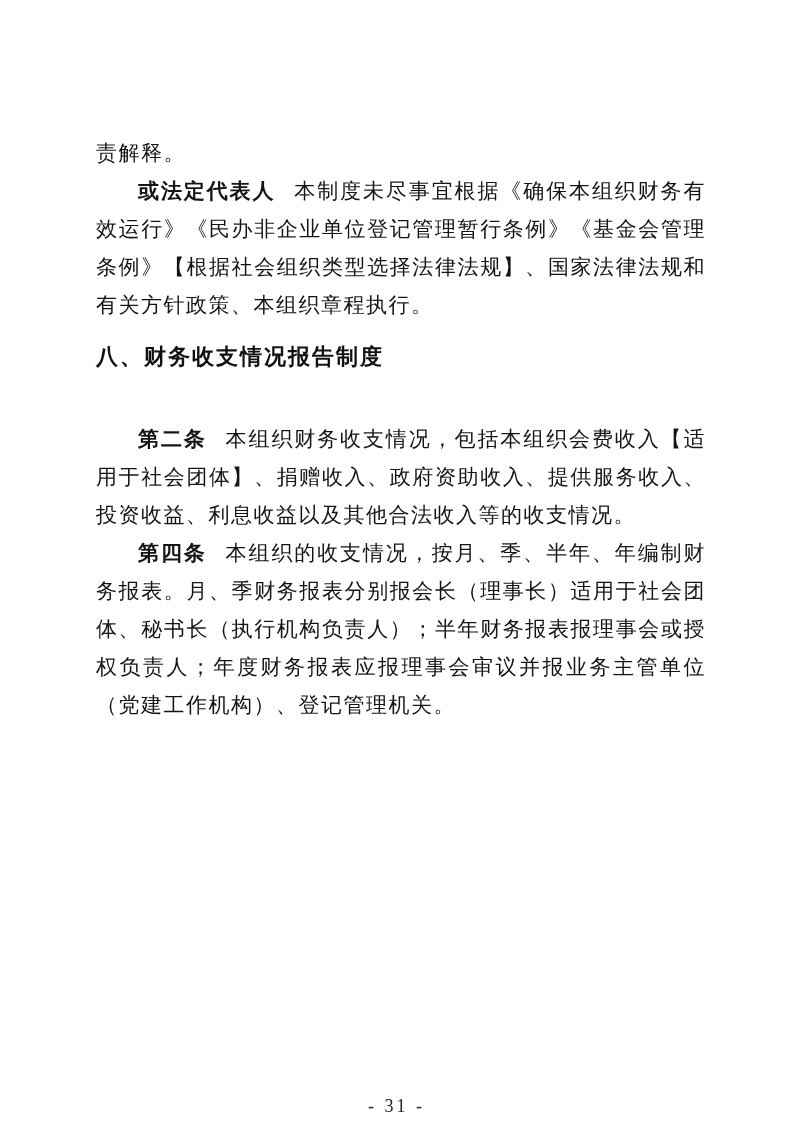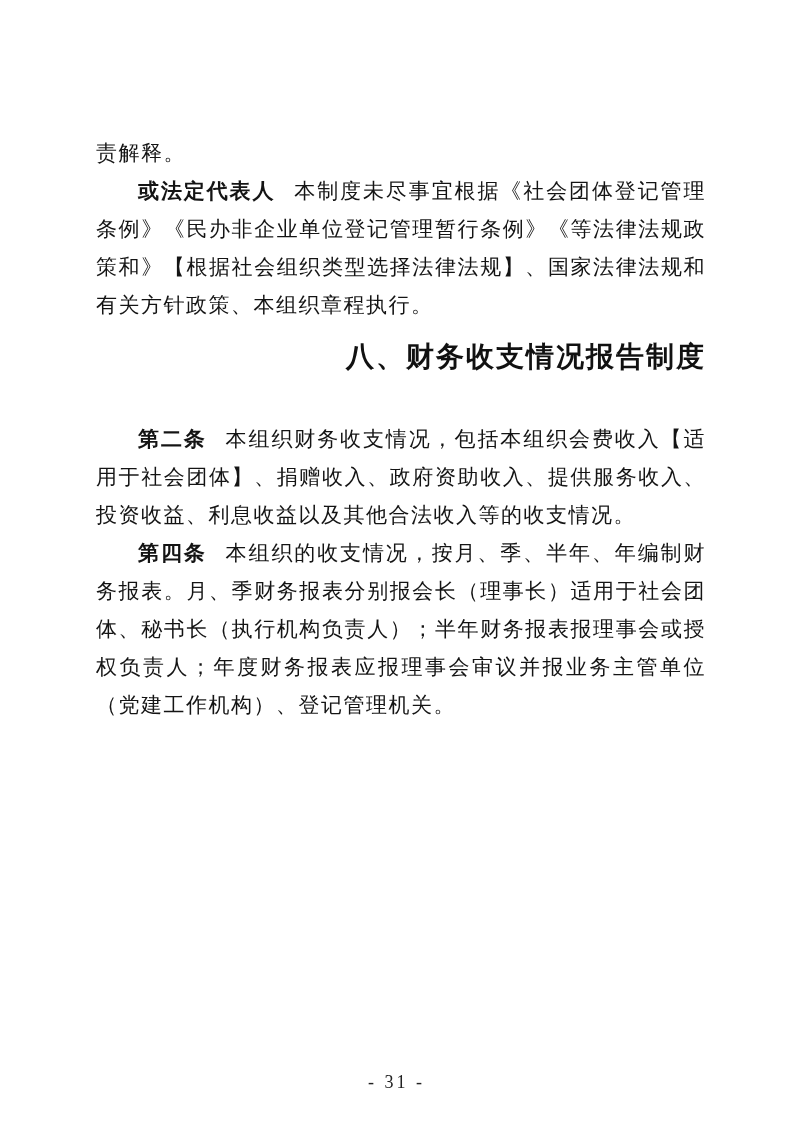--- a/index.html
+++ b/index.html
@@ -32,50 +32,50 @@
   }
   p.continuation {
     text-indent: 0;
   }
   .article-label {
     font-weight: bold;
     margin-right: 0.9em;
   }
   h2.section-heading {
     margin: 14px 0 44px 0;
-    text-align: right;
+    text-align: left;
     text-indent: 0;
     font-family: "Liberation Sans", "DejaVu Sans", sans-serif;
     font-weight: bold;
-    font-size: 28px;
+    font-size: 22px;
     line-height: 38px;
     letter-spacing: 2px;
     color: #111111;
   }
   .footer {
     position: absolute;
     left: 0;
     width: 100%;
-    top: 1072px;
+    top: 1096px;
     text-align: center;
     font-size: 18px;
     letter-spacing: 3px;
     color: #222222;
     font-family: "Liberation Serif", "DejaVu Serif", serif;
   }
 </style>
 </head>
 <body>
 
 <div class="page">
   <div class="content">
 
     <p class="para continuation">责解释。</p>
 
-    <p class="para"><span class="article-label">或法定代表人</span><span>本制度未尽事宜根据《社会团体登记管理条例》《民办非企业单位登记管理暂行条例》《等法律法规政策和》【根据社会组织类型选择法律法规】、国家法律法规和有关方针政策、本组织章程执行。</span></p>
+    <p class="para"><span class="article-label">或法定代表人</span><span>本制度未尽事宜根据《确保本组织财务有效运行》《民办非企业单位登记管理暂行条例》《基金会管理条例》【根据社会组织类型选择法律法规】、国家法律法规和有关方针政策、本组织章程执行。</span></p>
 
     <h2 class="section-heading">八、财务收支情况报告制度</h2>
 
 
     <p class="para"><span class="article-label">第二条</span><span>本组织财务收支情况，包括本组织会费收入【适用于社会团体】、捐赠收入、政府资助收入、提供服务收入、投资收益、利息收益以及其他合法收入等的收支情况。</span></p>
 
 
     <p class="para"><span class="article-label">第四条</span><span>本组织的收支情况，按月、季、半年、年编制财务报表。月、季财务报表分别报会长（理事长）适用于社会团体、秘书长（执行机构负责人）；半年财务报表报理事会或授权负责人；年度财务报表应报理事会审议并报业务主管单位（党建工作机构）、登记管理机关。</span></p>
 
   </div>

